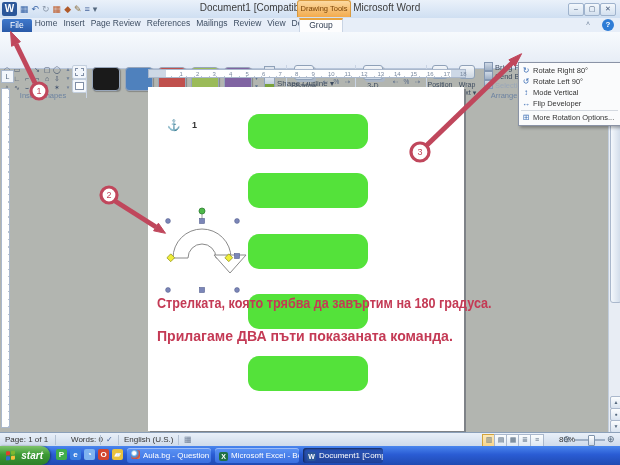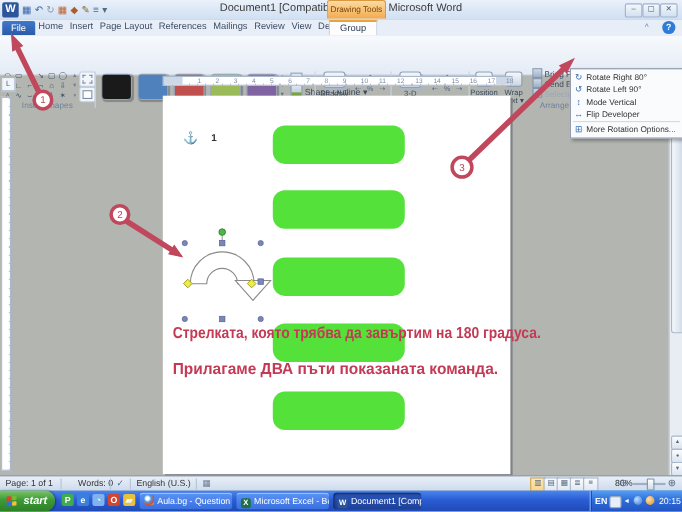--- a/index.html
+++ b/index.html
@@ -146,21 +146,21 @@
   <div class="winbtn abs" style="right:36px">–</div>
   <div class="winbtn abs" style="right:20px">▢</div>
   <div class="winbtn abs" style="right:4px">✕</div>
 </div>
 <div id="ctx-group" class="abs">Drawing Tools</div>
 
 <div id="tabrow" class="abs">
   <span class="tab file">File</span>
   <span class="tab">Home</span>
   <span class="tab">Insert</span>
-  <span class="tab">Page Layout</span>
+  <span class="tab">Page Review</span>
   <span class="tab">References</span>
   <span class="tab">Mailings</span>
   <span class="tab">Review</span>
   <span class="tab">View</span>
   <span class="tab">Developer</span>
 </div>
 <div id="format-tab" class="abs">Group</div>
 <div id="ribbon-pin" class="abs">˄</div>
 <div id="help-btn" class="abs">?</div>
 
@@ -395,28 +395,20 @@
       <span class="ql" style="background:#3fae4a">P</span>
       <span class="ql" style="background:#3a7fe0">e</span>
       <span class="ql" style="background:#7fb3f0">◔</span>
       <span class="ql" style="background:#d2452f">O</span>
       <span class="ql" style="background:#e8c23f">▰</span>
     </div>
   <span id="ql-sep" class="abs">»</span>
   <div class="taskbtn abs" style="left:127px;width:84px"><span class="tbicon" style="background:radial-gradient(circle at 35% 35%,#fff 18%,#4a9be0 40%,#d94a38 70%,#f3c13a)"></span><span>Aula.bg - Question - ...</span></div>
   <div class="taskbtn abs" style="left:215px;width:84px"><span class="tbicon" style="background:#1f7145;color:#fff">X</span><span>Microsoft Excel - Book4</span></div>
   <div class="taskbtn pressed abs" style="left:303px;width:80px"><span class="tbicon" style="background:#2b579a;color:#fff">W</span><span>Document1 [Compati...</span></div>
-  <div id="tray" class="abs">
-    <span class="trayic" style="left:4px;font-weight:bold">EN</span>
-    <span class="trayic" style="left:17px;width:9px;height:9px;background:#e8eef8;border:1px solid #9ab;border-radius:2px;display:inline-block"></span>
-    <span class="trayic" style="left:31px;font-size:7px">◂</span>
-    <span class="trayic" style="left:39px;width:8px;height:8px;border-radius:50%;background:radial-gradient(circle at 35% 35%,#bfe0ff,#2f6fd6);display:inline-block"></span>
-    <span class="trayic" style="left:50px;width:8px;height:8px;border-radius:50%;background:radial-gradient(circle at 35% 35%,#ffe2a8,#e08a1f);display:inline-block"></span>
-    <span class="trayic" style="left:62px">20:15</span>
-  </div>
 </div>
 
 <svg id="overlay" class="abs">
   <g stroke="var(--ann)" stroke-width="5" fill="var(--ann)">
     <line x1="35" y1="83" x2="16" y2="44"></line>
     <polygon points="20.4,41.7 11.6,46.3 10.5,31.3" stroke-width="1"></polygon>
     <line x1="115" y1="201" x2="156" y2="227"></line>
     <polygon points="153.6,230.8 158.4,223.2 165.5,233.3" stroke-width="1"></polygon>
     <line x1="426" y1="146" x2="512" y2="63"></line>
     <polygon points="515.1,66.2 508.9,59.8 521.6,53.7" stroke-width="1"></polygon>

